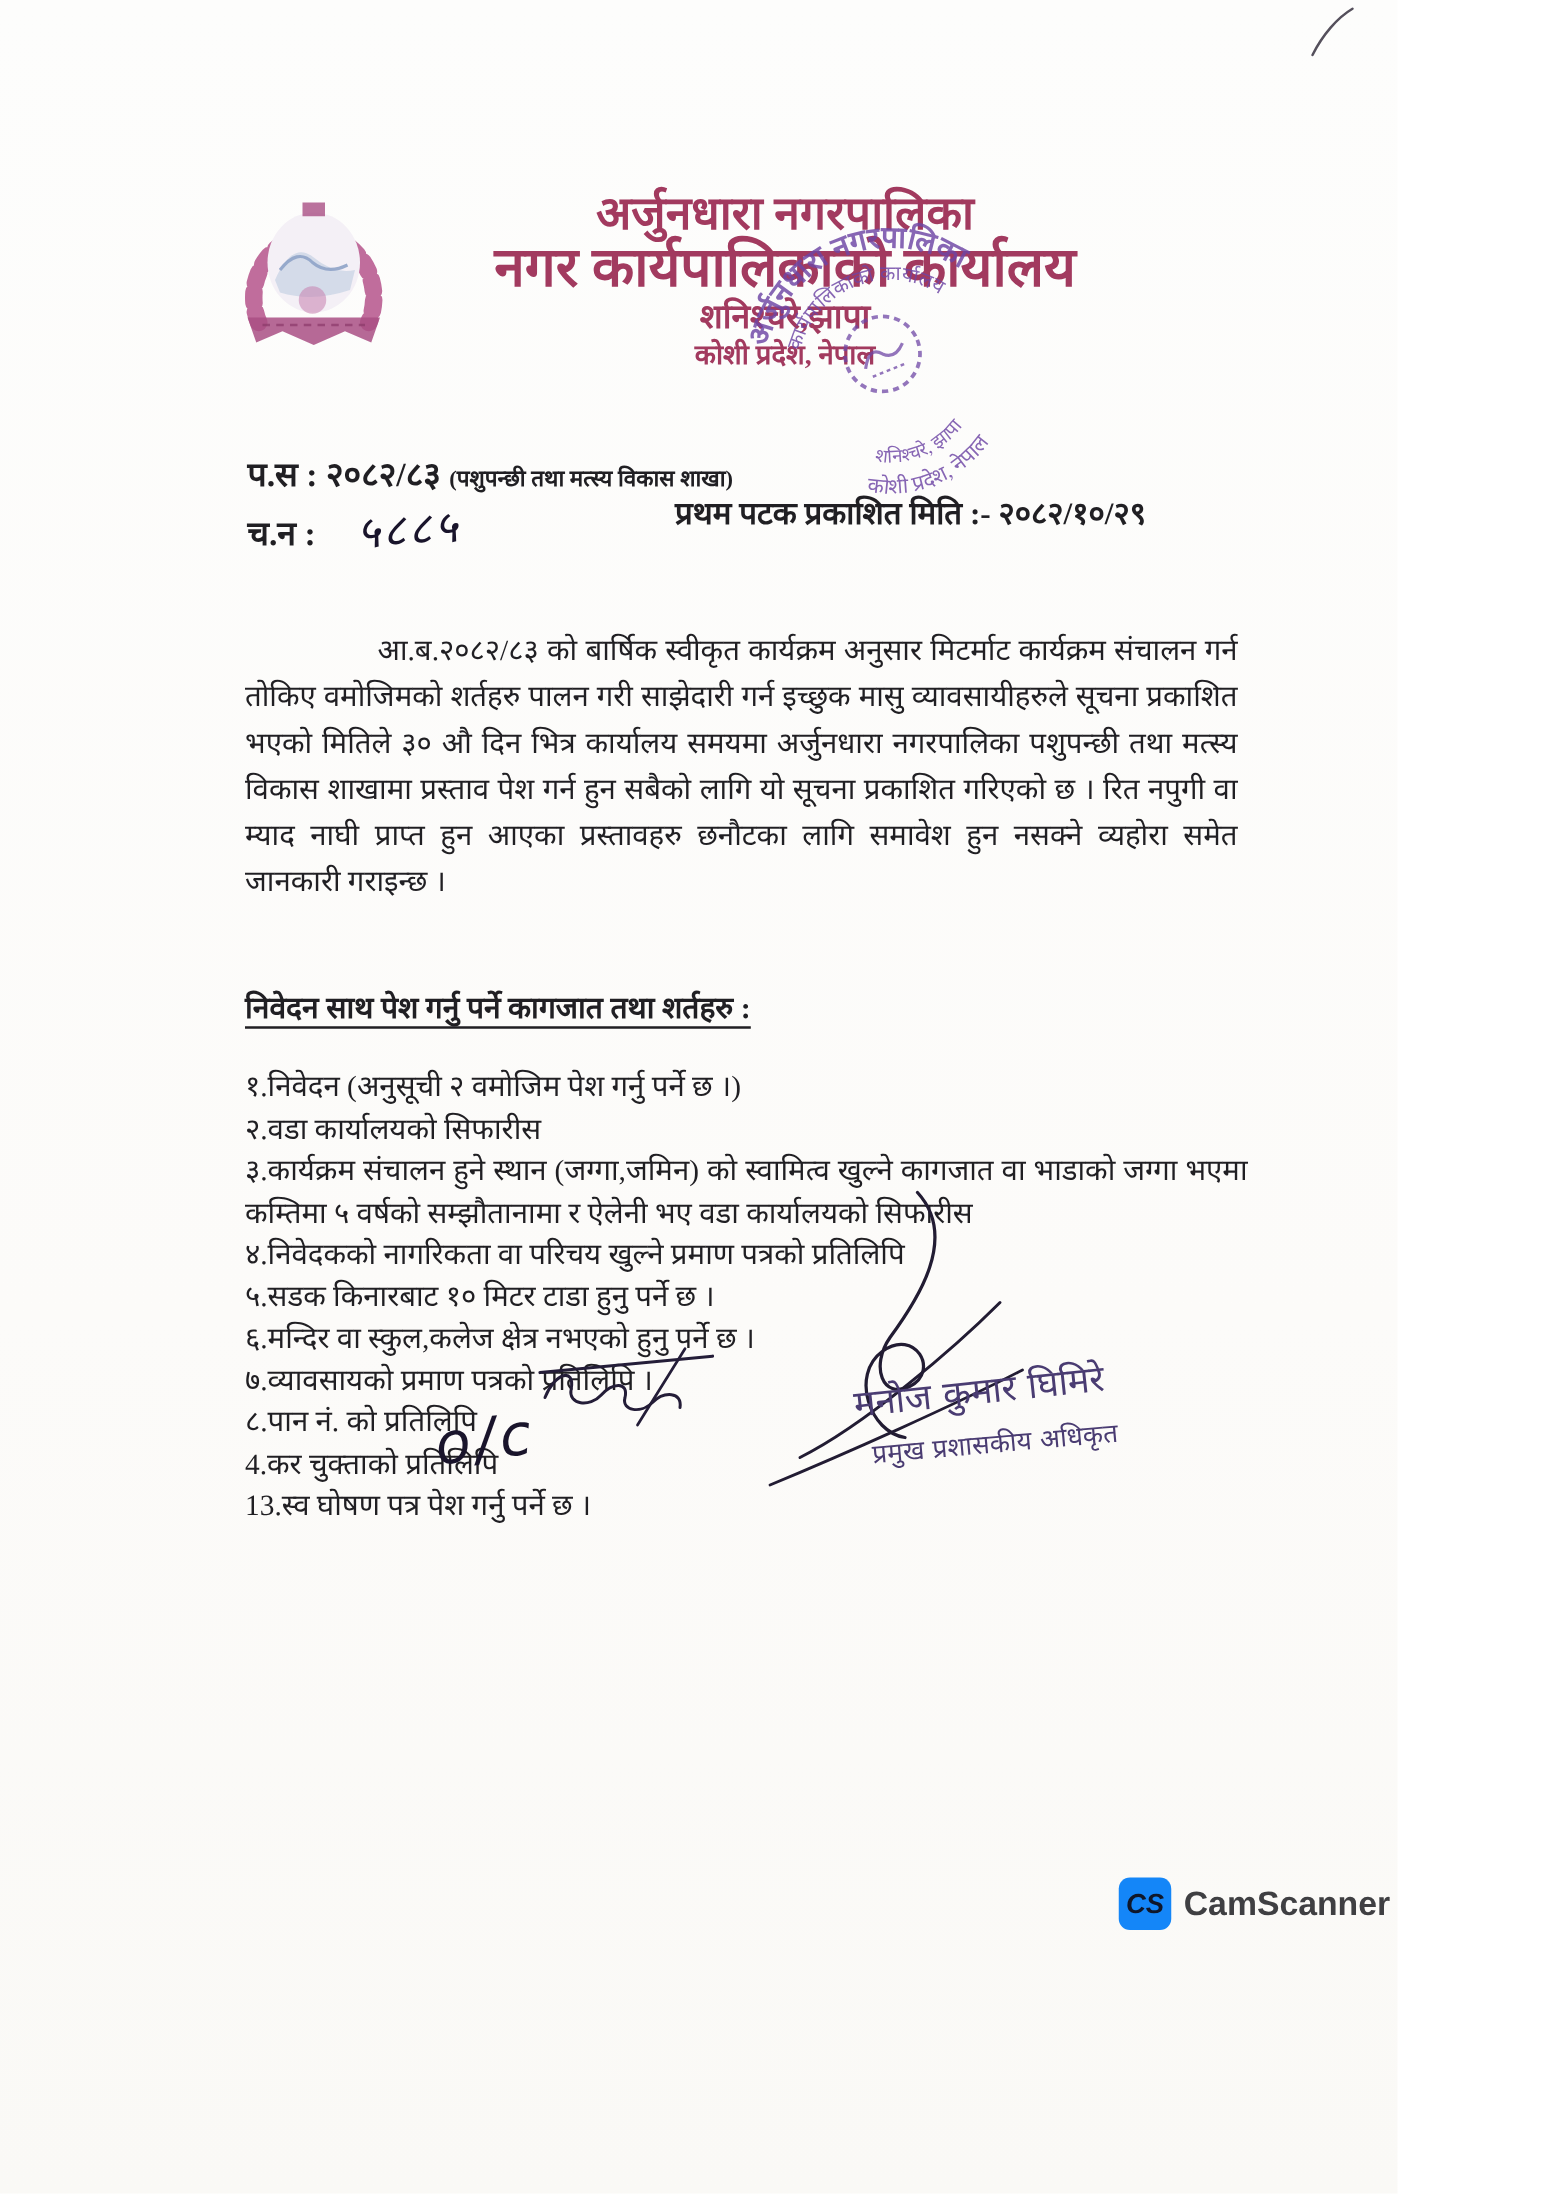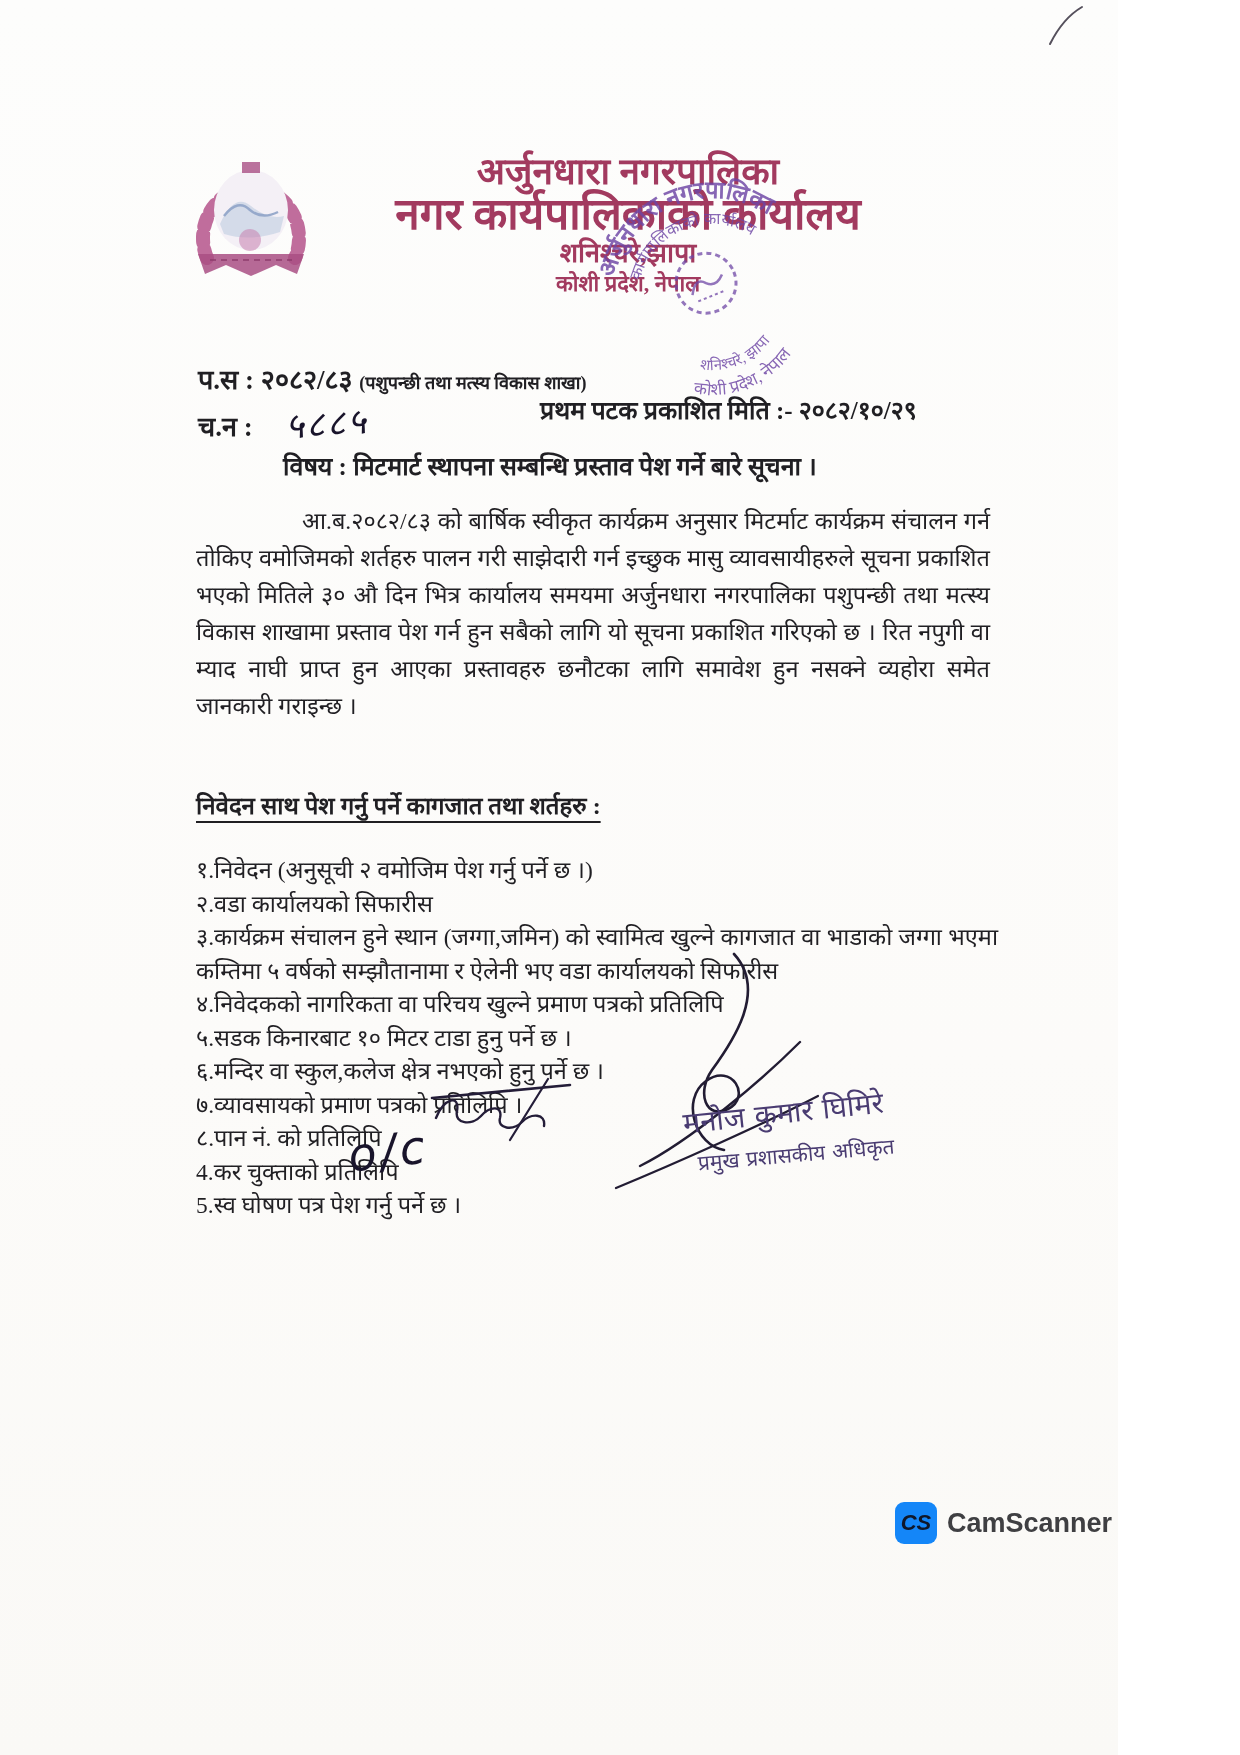--- a/index.html
+++ b/index.html
@@ -133,40 +133,36 @@
   <div class="abs chrow">
     <span>च.न :</span>
     <span class="hand-num">५८८५</span>
   </div>
 
   <div class="abs pubrow">
     <span>प्रथम पटक प्रकाशित मिति :-</span>
     <span>२०८२/१०/२९</span>
   </div>
 
-  <div class="abs subject">
-    <span>विषय :</span>
-    <span>मिटमार्ट स्थापना सम्बन्धि प्रस्ताव पेश गर्ने बारे सूचना ।</span>
-  </div>
 
   <div class="abs bodypar">आ.ब.२०८२/८३ को बार्षिक स्वीकृत कार्यक्रम अनुसार मिटर्माट कार्यक्रम संचालन गर्न तोकिए वमोजिमको शर्तहरु पालन गरी साझेदारी गर्न इच्छुक मासु व्यावसायीहरुले सूचना प्रकाशित भएको मितिले ३० औ दिन भित्र कार्यालय समयमा अर्जुनधारा नगरपालिका पशुपन्छी तथा मत्स्य विकास शाखामा प्रस्ताव पेश गर्न हुन सबैको लागि यो सूचना प्रकाशित गरिएको छ । रित नपुगी वा म्याद नाघी प्राप्त हुन आएका प्रस्तावहरु छनौटका लागि समावेश हुन नसक्ने व्यहोरा समेत जानकारी गराइन्छ ।</div>
 
   <div class="abs reqhead">निवेदन साथ पेश गर्नु पर्ने कागजात तथा शर्तहरु :</div>
 
   <div class="abs reqlist">
     <div class="item">१.निवेदन (अनुसूची २ वमोजिम पेश गर्नु पर्ने छ ।)</div>
     <div class="item">२.वडा कार्यालयको सिफारीस</div>
     <div class="item">३.कार्यक्रम संचालन हुने स्थान (जग्गा,जमिन) को स्वामित्व खुल्ने कागजात वा भाडाको जग्गा भएमा कम्तिमा ५ वर्षको सम्झौतानामा र ऐलेनी भए वडा कार्यालयको सिफारीस</div>
     <div class="item">४.निवेदकको नागरिकता वा परिचय खुल्ने प्रमाण पत्रको प्रतिलिपि</div>
     <div class="item">५.सडक किनारबाट १० मिटर टाडा हुनु पर्ने छ ।</div>
     <div class="item">६.मन्दिर वा स्कुल,कलेज क्षेत्र नभएको हुनु पर्ने छ ।</div>
     <div class="item">७.व्यावसायको प्रमाण पत्रको प्रतिलिपि ।</div>
     <div class="item">८.पान नं. को प्रतिलिपि</div>
     <div class="item">4.कर चुक्ताको प्रतिलिपि</div>
-    <div class="item">5.स्व घोषण पत्र पेश गर्नु पर्ने छ ।</div>
+    <div class="item">13.स्व घोषण पत्र पेश गर्नु पर्ने छ ।</div>
   </div>
 
   <svg class="abs scribble" width="150" height="70" viewBox="0 0 150 70">
     <path d="M8,42 c8,-20 24,-24 21,-7 c-3,13 15,15 24,5 c9,-10 22,-11 19,2 c-3,11 13,13 22,4 c9,-9 24,-9 22,4" stroke="#241d38" stroke-width="2.4" fill="none" stroke-linecap="round"></path>
     <path d="M4,22 L142,9" stroke="#241d38" stroke-width="2.6" fill="none" stroke-linecap="round"></path>
     <path d="M120,3 L82,64" stroke="#241d38" stroke-width="2.2" fill="none" stroke-linecap="round"></path>
   </svg>
 
   <div class="abs ocmark">o/c</div>
 

